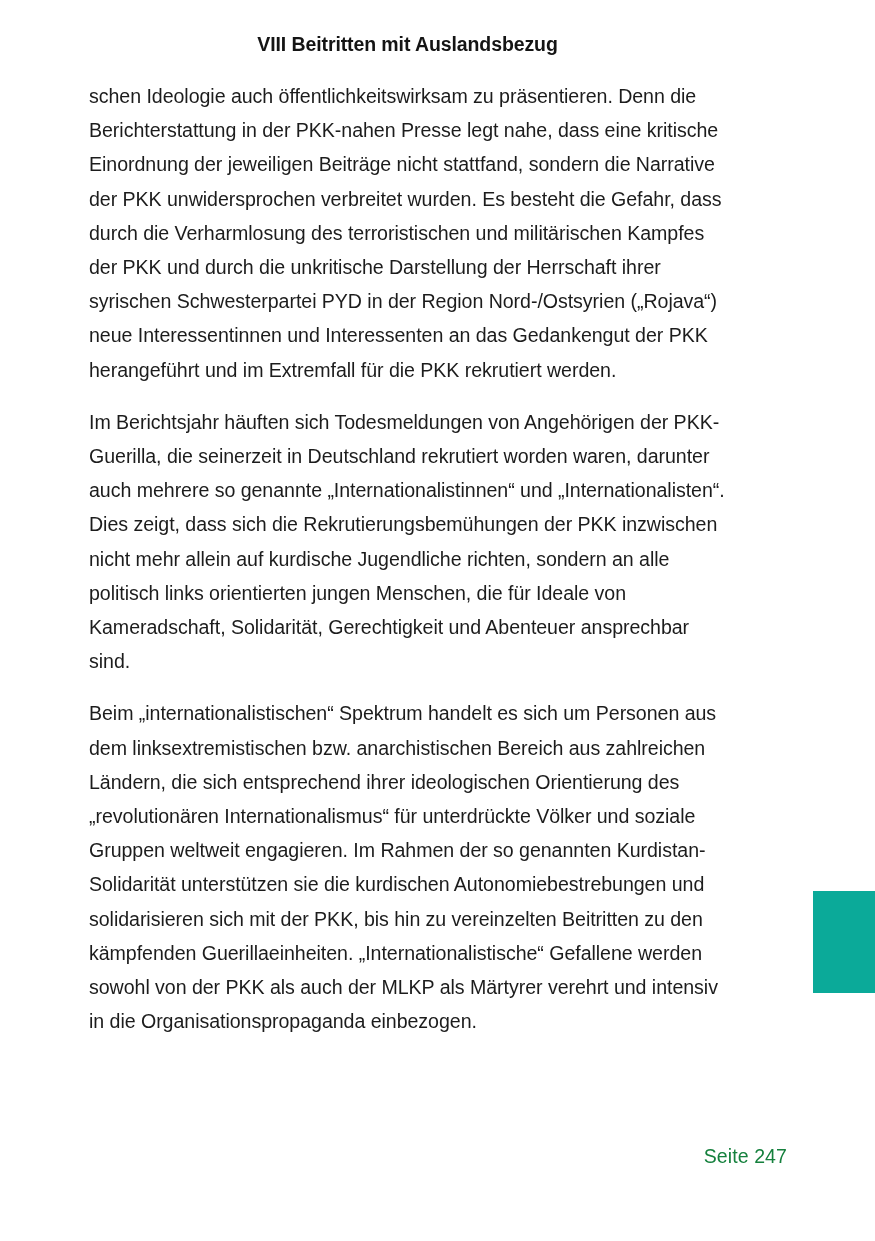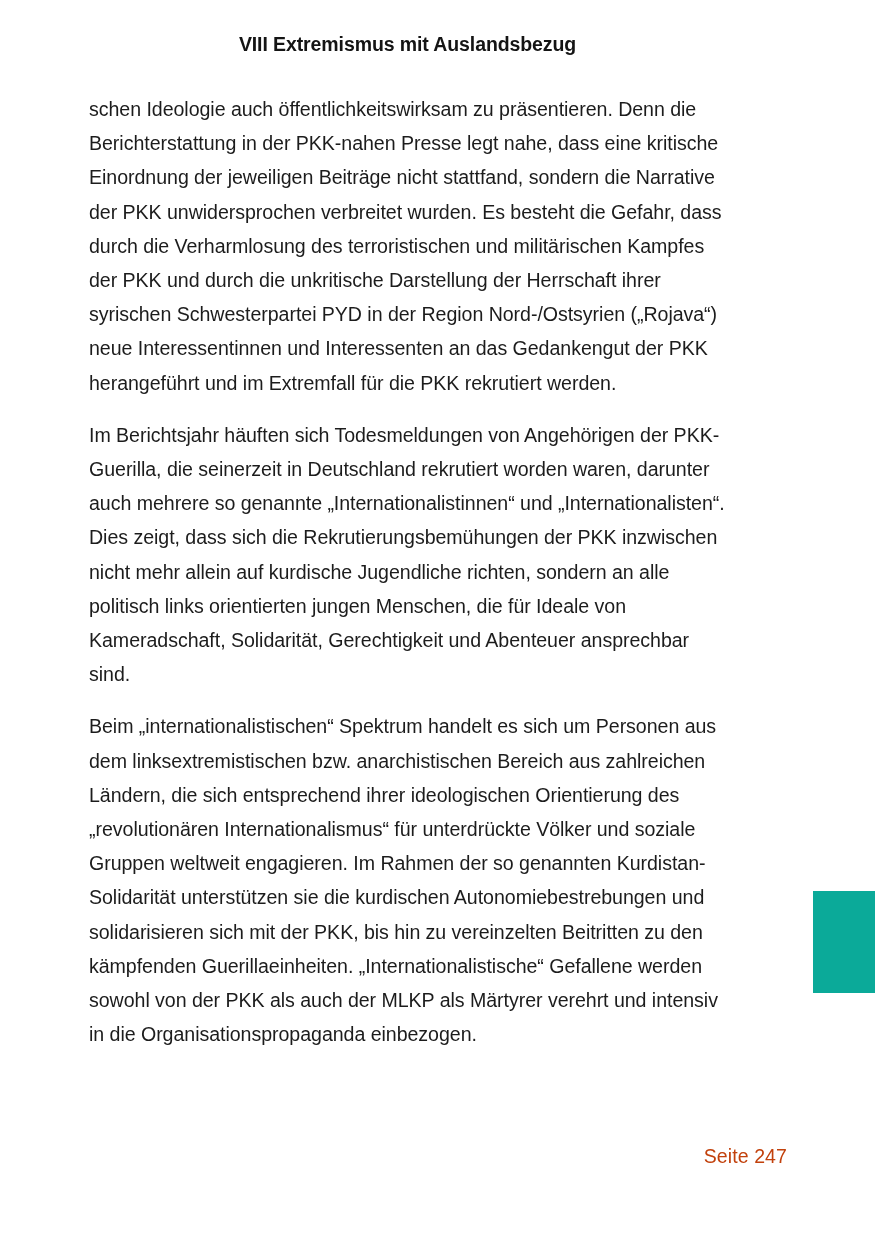--- a/index.html
+++ b/index.html
@@ -36,21 +36,21 @@
     font-weight: 700;
     letter-spacing: -0.1px;
     color: #141414;
     white-space: nowrap;
   }
 
   
   .text-column {
     position: absolute;
     left: 89px;
-    top: 92px;
+    top: 79px;
     width: 636px;
   }
 
   .para {
     margin: 0 0 18px 0;
     font-size: 19.6px;
     line-height: 34.2px;
     color: #1c1c1c;
     letter-spacing: -0.05px;
     text-align: left;
@@ -71,31 +71,31 @@
 
   
   .folio {
     position: absolute;
     top: 1142px;
     left: 0;
     width: 787px;
     text-align: right;
     font-size: 19.5px;
     line-height: 28px;
-    color: #c2410c;
+    color: #15803d;
     letter-spacing: 0.1px;
     white-space: nowrap;
   }
 </style>
 </head>
 <body>
 
 <div class="page">
 
-  <div class="running-head">VIII Extremismus mit Auslandsbezug</div>
+  <div class="running-head">VIII Beitritten mit Auslandsbezug</div>
 
   <div class="text-column">
 
     <p class="para">schen Ideologie auch öffentlichkeitswirksam zu präsentieren. Denn die Berichterstattung in der PKK-nahen Presse legt nahe, dass eine kritische Einordnung der jeweiligen Beiträge nicht stattfand, sondern die Narrative der PKK unwidersprochen verbreitet wurden. Es besteht die Gefahr, dass durch die Verharmlosung des terroristischen und militärischen Kampfes der PKK und durch die unkritische Darstellung der Herrschaft ihrer syrischen Schwesterpartei PYD in der Region Nord-/Ostsyrien („Rojava“) neue Interessentinnen und Interessenten an das Gedankengut der PKK herangeführt und im Extremfall für die PKK rekrutiert werden.</p>
 
     <p class="para">Im Berichtsjahr häuften sich Todesmeldungen von Angehörigen der PKK-Guerilla, die seinerzeit in Deutschland rekrutiert worden waren, darunter auch mehrere so genannte „Internationalistinnen“ und „Internationalisten“. Dies zeigt, dass sich die Rekrutierungsbemühungen der PKK inzwischen nicht mehr allein auf kurdische Jugendliche richten, sondern an alle politisch links orientierten jungen Menschen, die für Ideale von Kameradschaft, Solidarität, Gerechtigkeit und Abenteuer ansprechbar sind.</p>
 
     <p class="para">Beim „internationalistischen“ Spektrum handelt es sich um Personen aus dem linksextremistischen bzw. anarchistischen Bereich aus zahlreichen Ländern, die sich entsprechend ihrer ideologischen Orientierung des „revolutionären Internationalismus“ für unterdrückte Völker und soziale Gruppen weltweit engagieren. Im Rahmen der so genannten Kurdistan-Solidarität unterstützen sie die kurdischen Autonomiebestrebungen und solidarisieren sich mit der PKK, bis hin zu vereinzelten Beitritten zu den kämpfenden Guerillaeinheiten. „Internationalistische“ Gefallene werden sowohl von der PKK als auch der MLKP als Märtyrer verehrt und intensiv in die Organisationspropaganda einbezogen.</p>
 
   </div>

